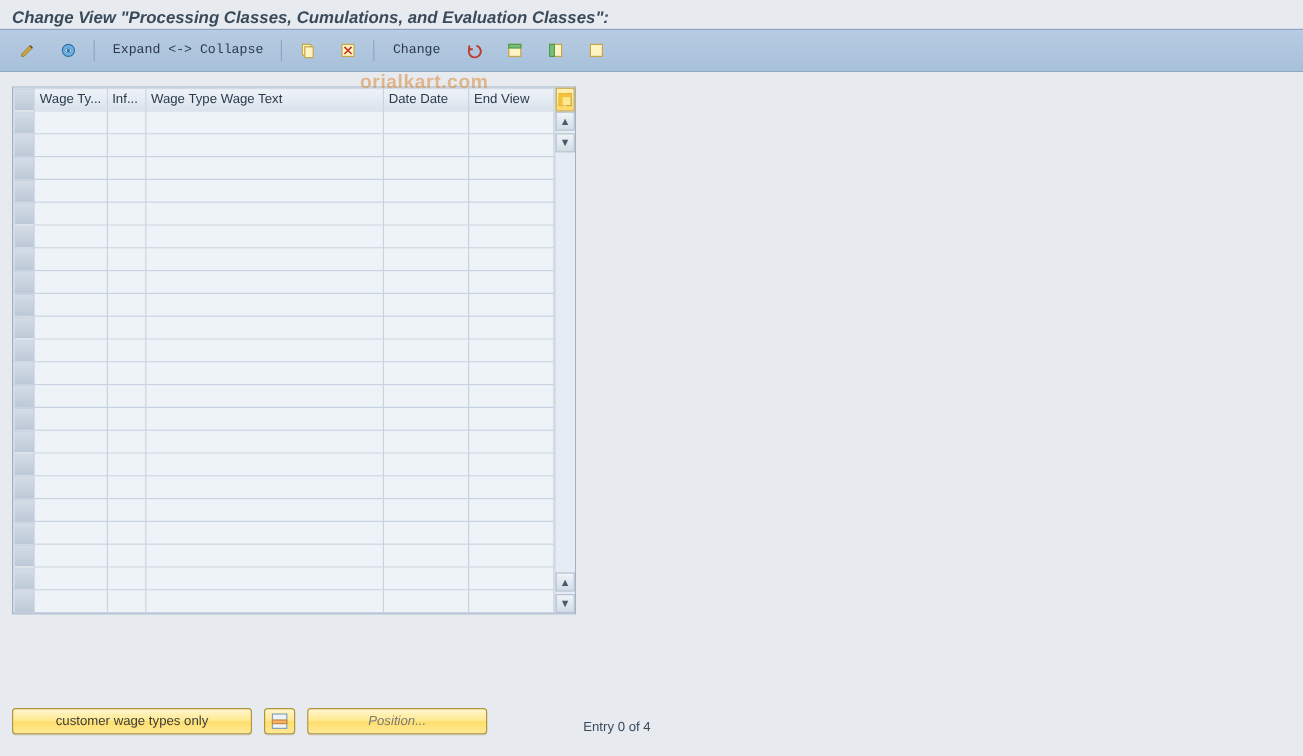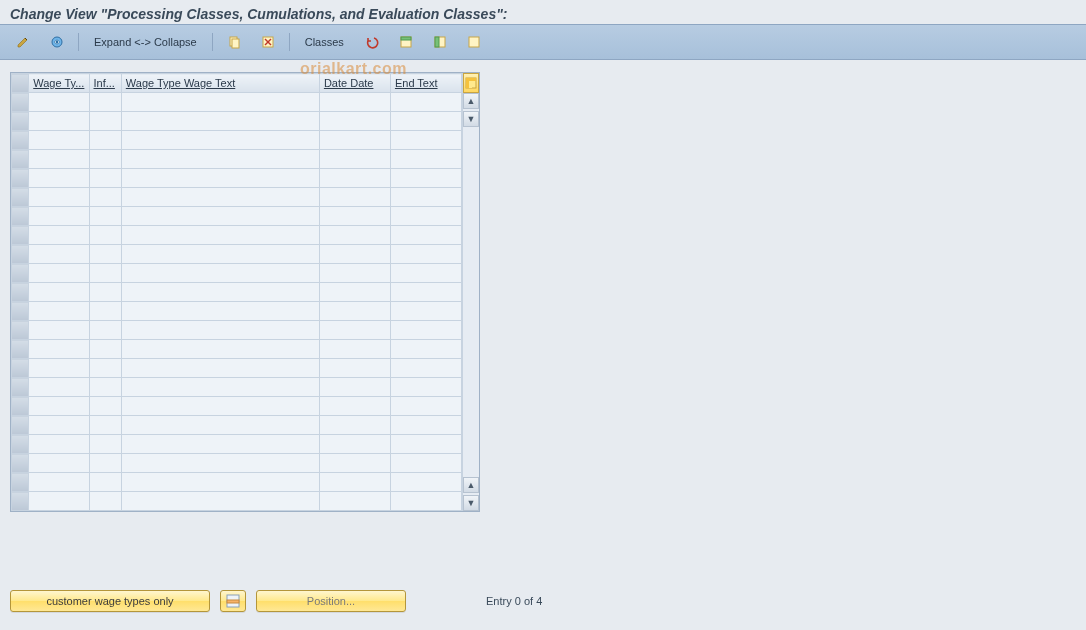--- a/index.html
+++ b/index.html
@@ -39,20 +39,21 @@
     min-width: 20px;
     padding: 0 4px;
     border: 1px solid transparent;
     border-radius: 2px;
     cursor: pointer;
   }
   .tbtn.text {
     padding: 0 8px;
     font-size: 11px;
     color: #2b3a4a;
+    font-family: Liberation Mono, monospace;
   }
   .sep {
     width: 1px;
     height: 18px;
     background: #8ea6c2;
     margin: 0 2px;
   }
 
   
   .watermark {
@@ -93,21 +94,20 @@
     overflow: hidden;
     white-space: nowrap;
     text-overflow: ellipsis;
   }
   .grid th {
     background: linear-gradient(#eef3f8,#d9e2ec);
     color: #2b3a4a;
     font-weight: normal;
     text-align: left;
     font-size: 11px;
-    text-decoration: underline;
   }
   .grid th.sel, .grid td.sel {
     background: linear-gradient(#d4dde7,#bcc8d6);
     width: 16px;
     padding: 0;
   }
   .grid td {
     background: #eef3f8;
   }
   .vscroll {
@@ -139,41 +139,41 @@
     display:flex;align-items:center;justify-content:center;
     cursor:pointer;
   }
 
   
   .footer {
     position: absolute;
     left: 10px;
     bottom: 18px;
     display: flex;
-    align-items: center;
+    align-items: flex-end;
     gap: 10px;
   }
   .sap-btn {
     height: 22px;
     border: 1px solid #b4963a;
     border-radius: 3px;
     background: linear-gradient(#fff6cf,#ffe98e 48%,#ffdf6c 52%,#ffe895);
     color: #3c3c3c;
     font-size: 11px;
     display: inline-flex;
     align-items: center;
     justify-content: center;
     padding: 0 14px;
     box-shadow: 0 1px 0 rgba(0,0,0,.08);
     cursor: pointer;
     gap:6px;
   }
   .sap-btn.icon-only { padding: 0; width: 26px; }
   .sap-btn.wide { width: 200px; }
-  .sap-btn .muted { color: #7a7a7a; flex:1; text-align:center;}
+  .sap-btn .muted { color: #7a7a7a; flex:1; text-align:center;font-style:italic;}
   .entry-text {
     margin-left: 70px;
     color: #3a4a5a;
   }
 
   
   svg { display:block; }
 </style>
 </head>
 <body>
@@ -204,21 +204,21 @@
       </svg>
   </span>
   <span class="tbtn" title="Delete">
     <svg width="14" height="14" viewBox="0 0 14 14">
         <rect x="2" y="2" width="10" height="10" fill="#fff4c4" stroke="#c7a648"></rect>
         <line x1="4" y1="4" x2="10" y2="10" stroke="#c0392b" stroke-width="1.4"></line>
         <line x1="10" y1="4" x2="4" y2="10" stroke="#c0392b" stroke-width="1.4"></line>
       </svg>
   </span>
   <span class="sep"></span>
-  <span class="tbtn text">Classes</span>
+  <span class="tbtn text">Change</span>
   <span class="tbtn" title="Undo change">
     <svg width="14" height="14" viewBox="0 0 14 14">
         <path d="M9 3 A5 5 0 1 1 3 6" fill="none" stroke="#c0392b" stroke-width="1.6"></path>
         <path d="M3 3 L3 6 L6 6" fill="none" stroke="#c0392b" stroke-width="1.6"></path>
       </svg>
   </span>
   <span class="tbtn" title="Select all">
     <svg width="14" height="14" viewBox="0 0 14 14">
         <rect x="2" y="2" width="10" height="10" fill="#fff4c4" stroke="#c7a648"></rect>
         <rect x="2" y="2" width="10" height="3" fill="#78c078" stroke="#4f9a4f"></rect>
@@ -250,21 +250,21 @@
           <col style="width: 66px;">
           <col style="width: 66px;">
         </colgroup>
         <thead>
           <tr>
             <th class="sel"></th>
             <th>Wage Ty...</th>
             <th>Inf...</th>
             <th>Wage Type Wage Text</th>
             <th>Date Date</th>
-            <th>End Text</th>
+            <th>End View</th>
           </tr>
         </thead>
         <tbody>
           <tr>
             <td class="sel"></td>
             <td></td>
             <td></td>
             <td></td>
             <td></td>
             <td></td>

